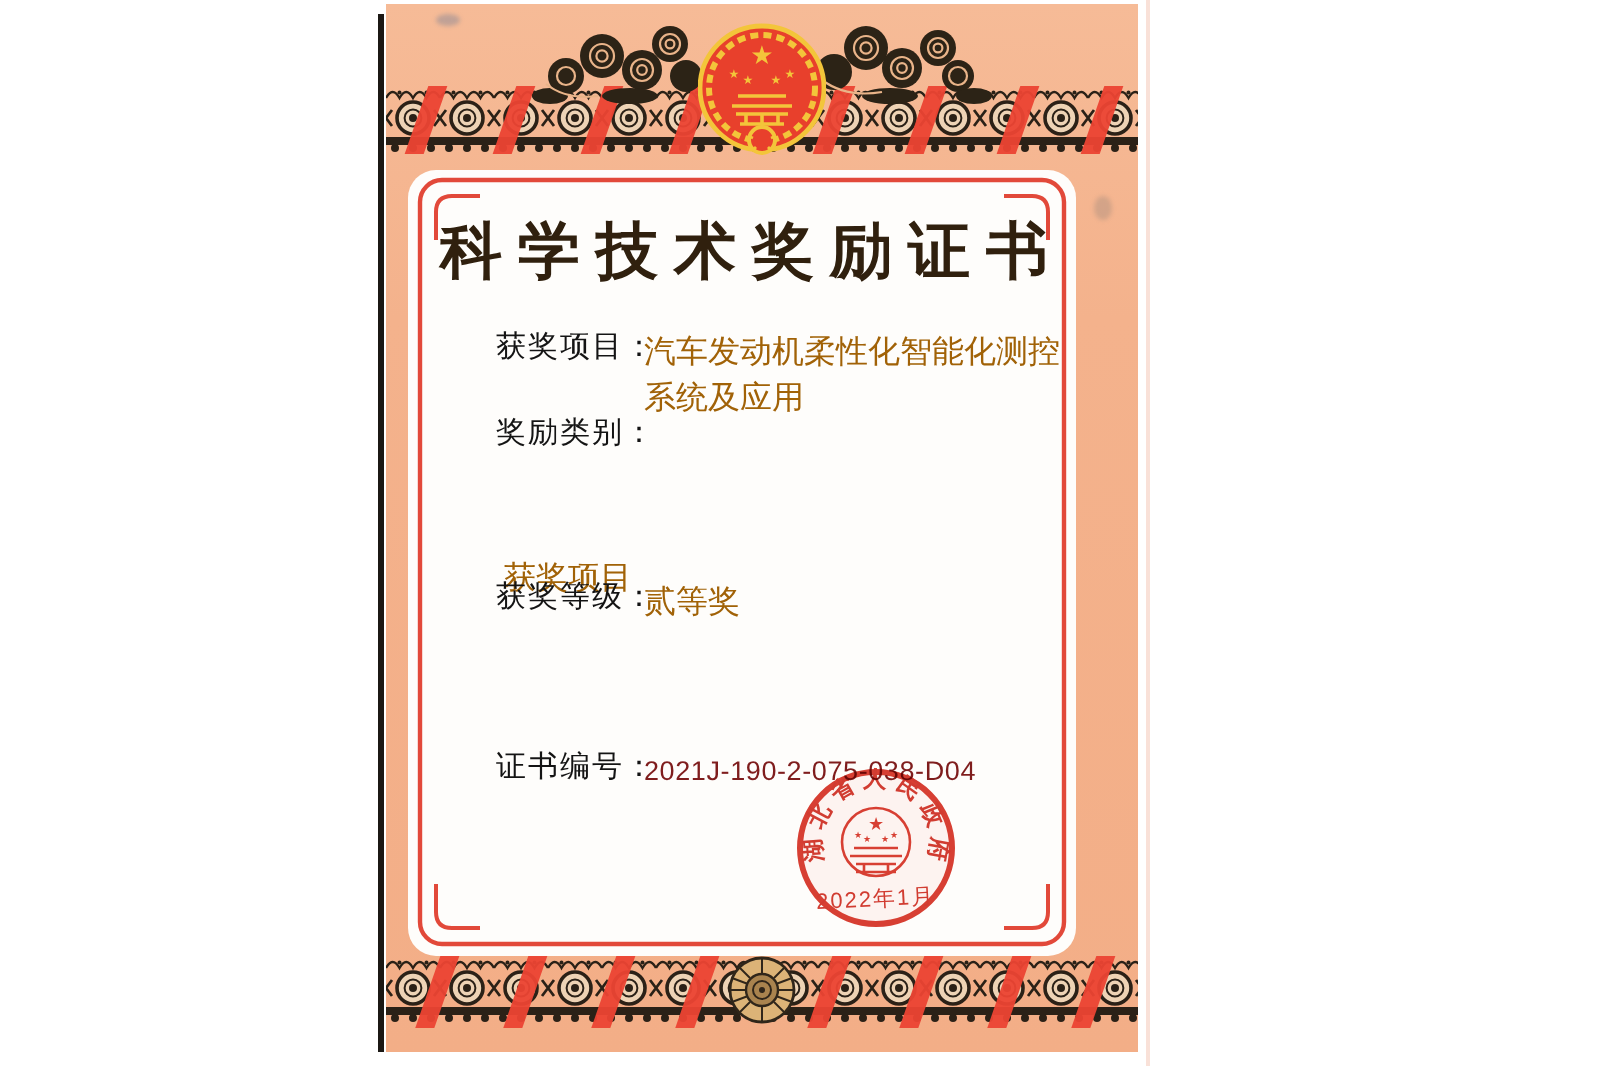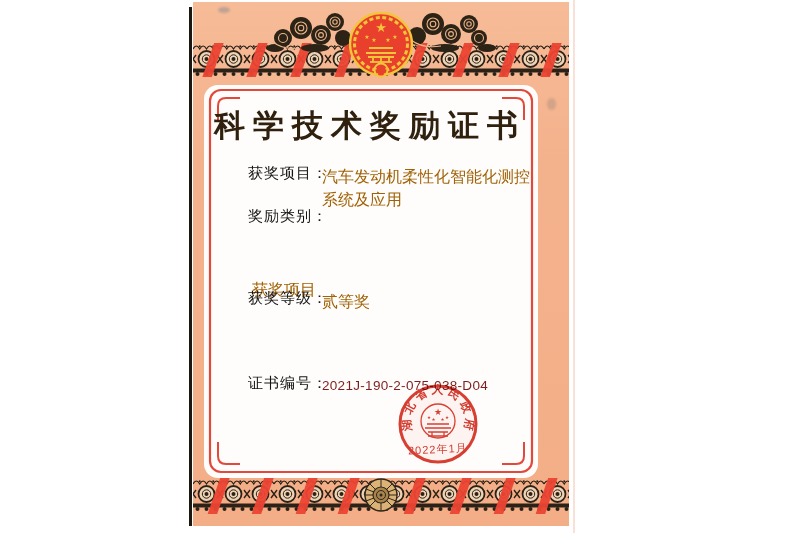--- a/index.html
+++ b/index.html
@@ -12,21 +12,21 @@
   #right-streak{position:absolute;left:573px;top:0;width:2px;height:533px;background:rgba(242,188,168,.45);}
   .band{position:absolute;left:0;width:376px;height:36px;}
   #band-top{top:41px;height:34px;}
   #band-bottom{top:476px;}
   #flowers{position:absolute;left:72px;top:6px;width:232px;height:48px;}
   #emblem{position:absolute;left:156px;top:8px;width:64px;height:74px;}
   
   #panel{position:absolute;left:11px;top:83px;width:334px;height:393px;
          background:#fefdfb;border-radius:14px;}
   #frame{position:absolute;left:0;top:0;width:334px;height:393px;}
-  #title{position:absolute;left:0;top:20px;width:334px;text-align:left;
+  #title{position:absolute;left:0;top:20px;width:334px;text-align:center;
          font-family:"DejaVu Serif",serif;font-weight:bold;font-size:31px;
          letter-spacing:8px;text-indent:10px;color:#30200e;}
   .row{position:absolute;left:44px;display:flex;align-items:flex-start;}
   .row .label{font-weight:normal;font-size:15px;color:#141414;letter-spacing:1px;
               white-space:nowrap;width:70px;flex:0 0 70px;}
   .row .value{font-size:16px;color:#a16207;line-height:1.42;padding-top:2px;margin-left:4px;}
   #row-project{top:79px;}  #row-project .value{max-width:212px;}
   #row-category{top:122px;flex-direction:column;}
   #row-grade{top:204px;}
   #row-awardee{top:239px;}

